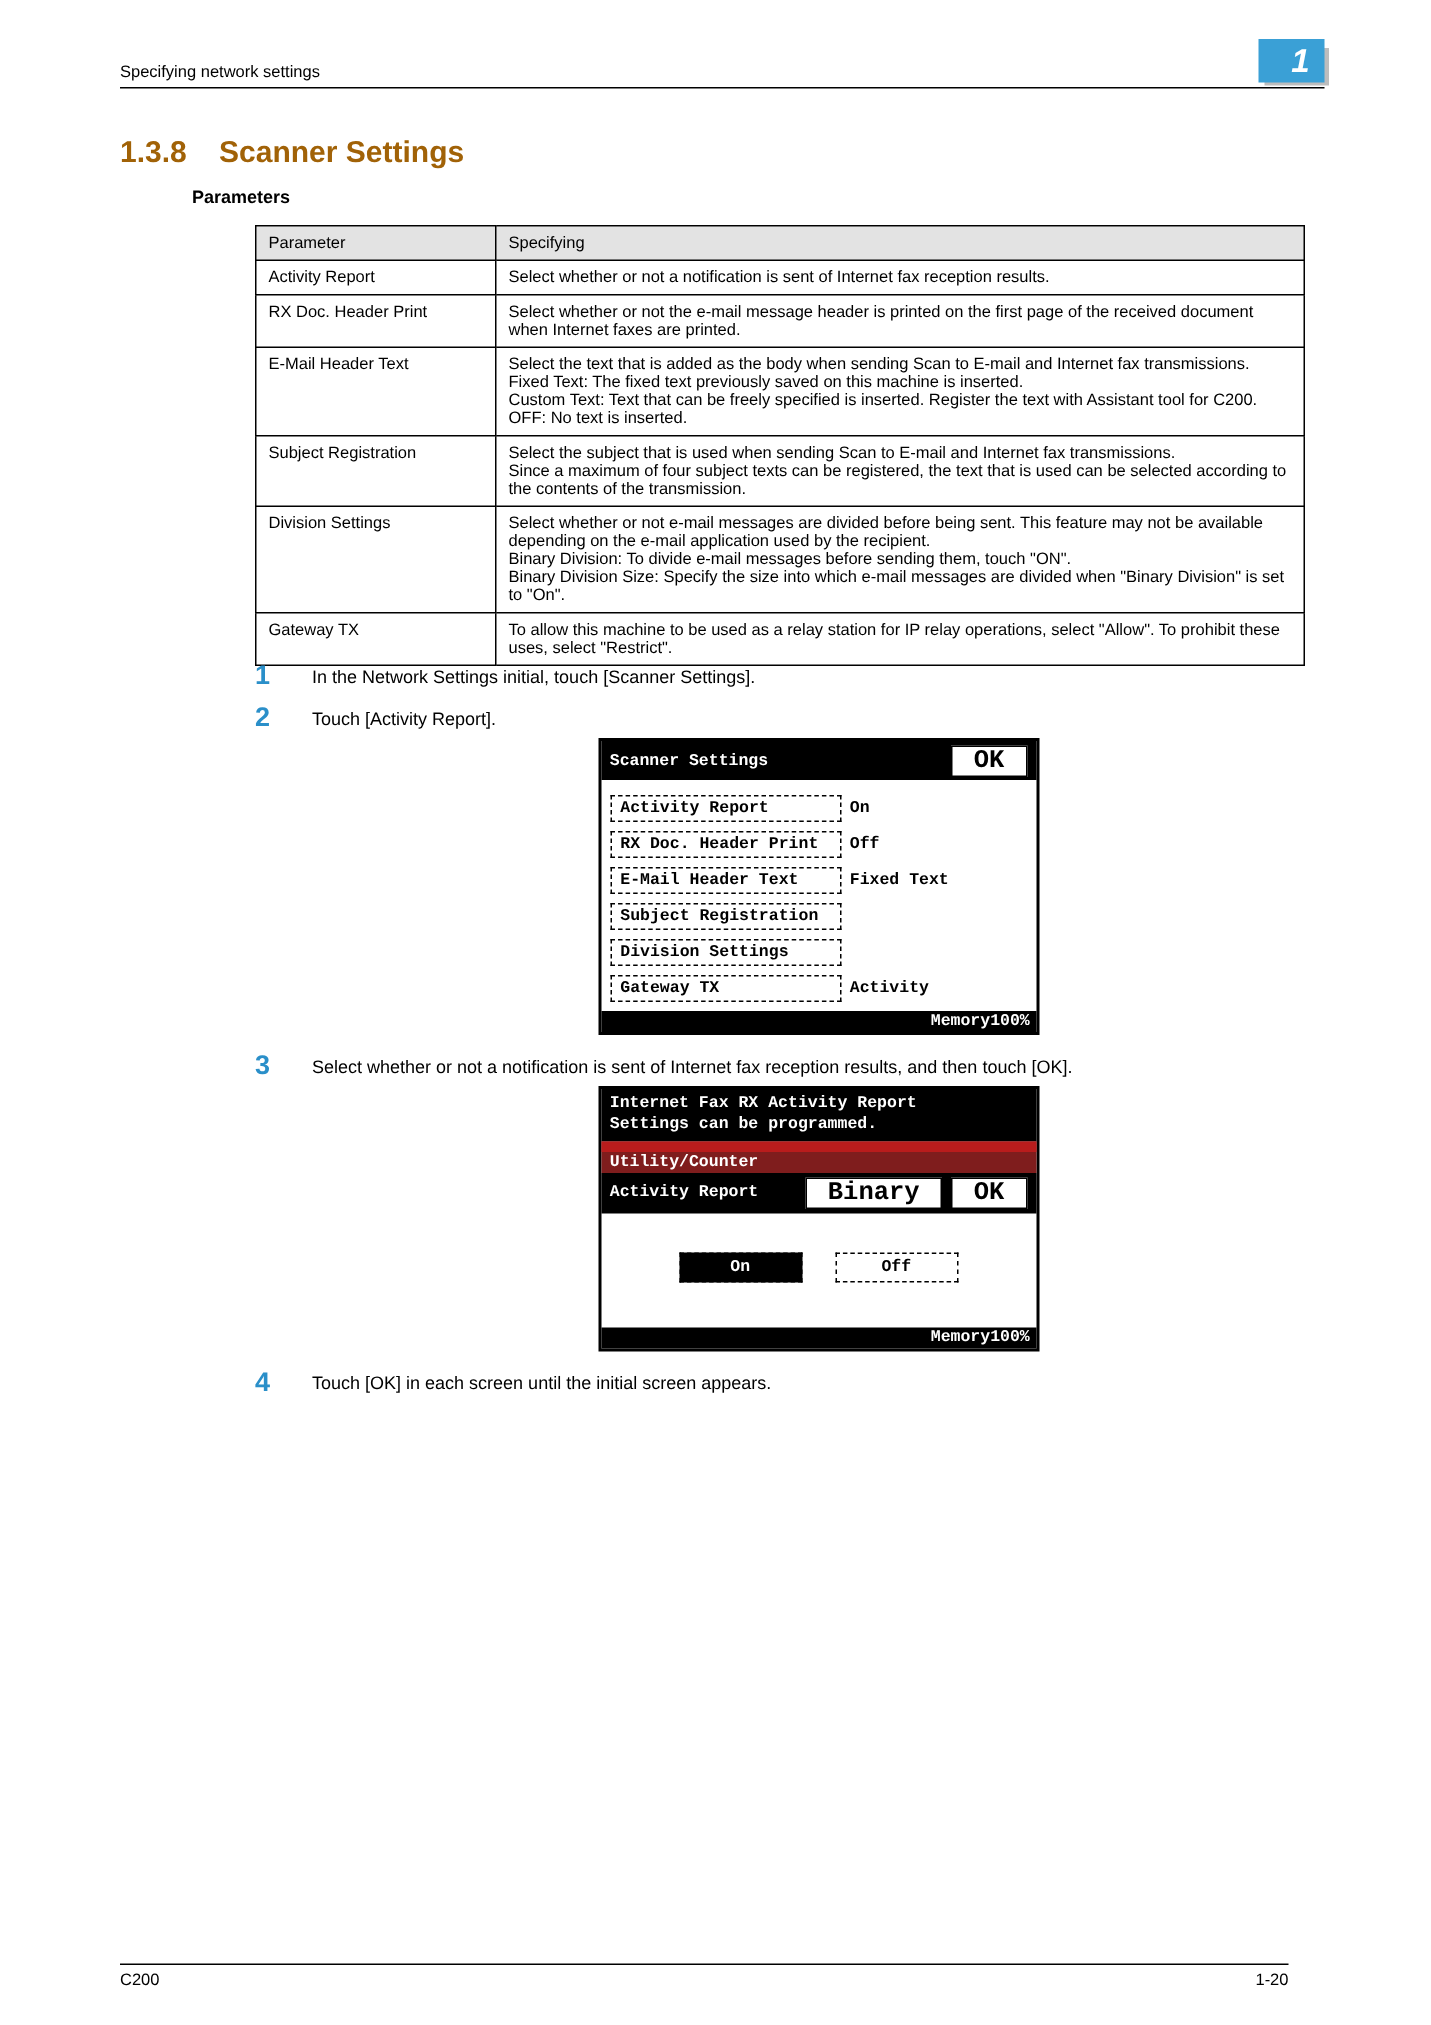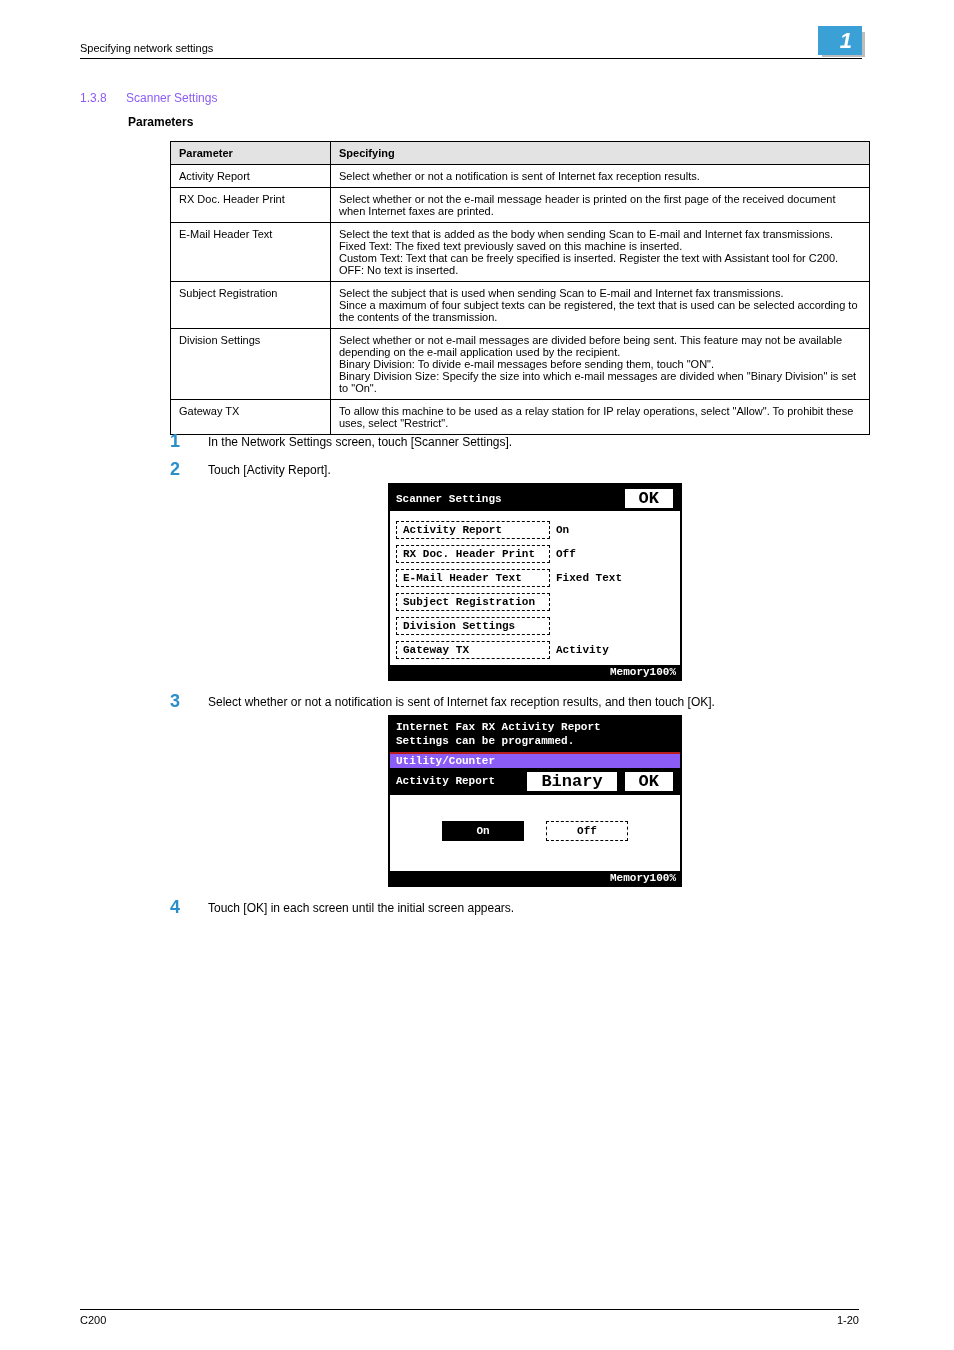--- a/index.html
+++ b/index.html
@@ -7,21 +7,21 @@
     padding: 0;
     font-family: Arial, Helvetica, sans-serif;
     font-size: 12px;
     color: #000;
     background: #fff;
   }
   .page {
     width: 954px;
     min-height: 1350px;
     margin: 0 auto;
-    padding: 28px 92px 0 80px;
+    padding: 28px 71px 0 80px;
     box-sizing: border-box;
     position: relative;
   }
   .running-head {
     font-size: 11px;
     border-bottom: 1px solid #000;
     padding-bottom: 4px;
     display: flex;
     justify-content: space-between;
     align-items: flex-end;
@@ -35,24 +35,24 @@
   .chapter-num {
     position: relative;
     background: #3aa0d6;
     color: #fff;
     font-weight: bold;
     font-size: 22px;
     padding: 2px 10px 2px 22px;
     font-style: italic;
   }
   h2.section-title {
-    color: #8b5cf6;
-    font-size: 12px;
+    color: #a16207;
+    font-size: 20px;
     margin: 32px 0 8px 0;
-    font-weight: normal;
+    font-weight: bold;
   }
   .section-num { margin-right: 16px; }
   .subhead {
     font-weight: bold;
     font-size: 12px;
     margin: 10px 0 12px 48px;
   }
   .subhead2 {
     font-weight: bold;
     font-size: 12px;
@@ -65,21 +65,21 @@
     font-size: 11px;
   }
   table.params th, table.params td {
     border: 1px solid #000;
     padding: 5px 8px;
     text-align: left;
     vertical-align: top;
   }
   table.params th {
     background: #e3e3e3;
-    font-weight: bold;
+    font-weight: normal;
   }
   table.params col.c1 { width: 160px; }
   ol.steps {
     list-style: none;
     padding: 0;
     margin: 0 0 0 90px;
     counter-reset: step;
   }
   ol.steps > li {
     counter-increment: step;
@@ -146,22 +146,22 @@
     background: #000;
     color: #fff;
     text-align: right;
     padding: 1px 4px;
     font-weight: bold;
   }
   .ss-topmsg {
     background:#000; color:#fff; padding:3px 6px; font-weight:bold; line-height:1.3;
   }
   .ss-util {
-    background:#8b5cf6; color:#fff; padding:1px 6px; font-weight:bold;
-    border-top:2px solid #b91c1c;
+    background:#7f1d1d; color:#fff; padding:1px 6px; font-weight:bold;
+    border-top:7px solid #b91c1c;
   }
   .ss-bar2 {
     display:flex; justify-content:space-between; align-items:center;
     background:#000; padding:3px 6px; gap:6px;
   }
   .ss-bar2 .lbl { color:#fff; font-weight:bold; flex:1;}
   .ss-center {
     padding: 26px 0 30px 0;
     display:flex; justify-content:center; gap:22px;
   }
@@ -241,21 +241,21 @@
         </tr>
       <tr>
           <td>Gateway TX</td>
           <td style="white-space:pre-line">To allow this machine to be used as a relay station for IP relay operations, select "Allow". To prohibit these uses, select "Restrict".</td>
         </tr>
     </tbody>
   </table>
 
 
   <ol class="steps">
-    <li><span>In the Network Settings screen, touch [Scanner Settings].</span></li>
+    <li><span>In the Network Settings initial, touch [Scanner Settings].</span></li>
 
     <li>
       <span>Touch [Activity Report].</span>
       <div class="screenshot">
         <div class="ss-titlebar">
           <span class="title">Scanner Settings</span>
           <span class="ss-ok-chip">OK</span>
         </div>
         <div class="ss-body">
           <div class="ss-row">

